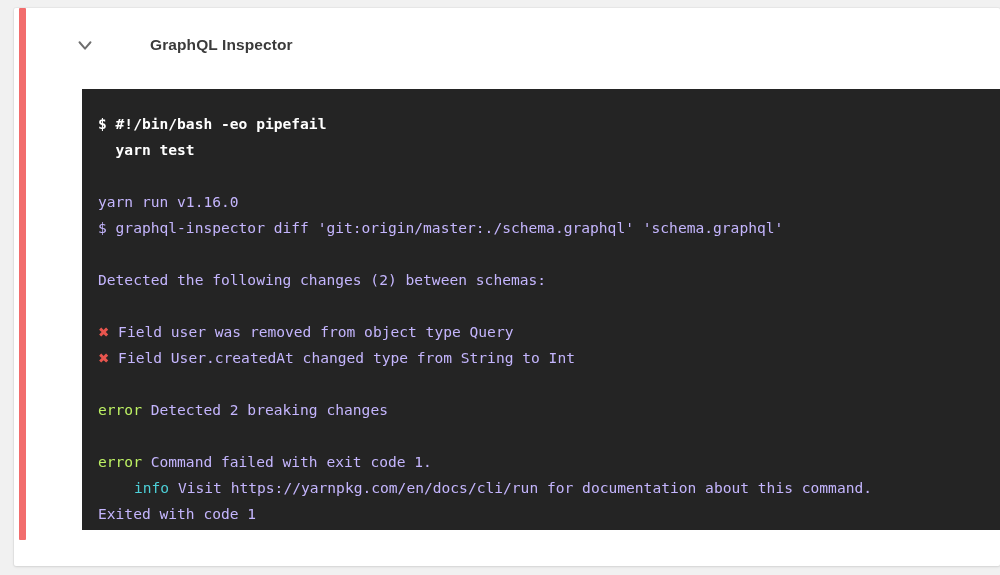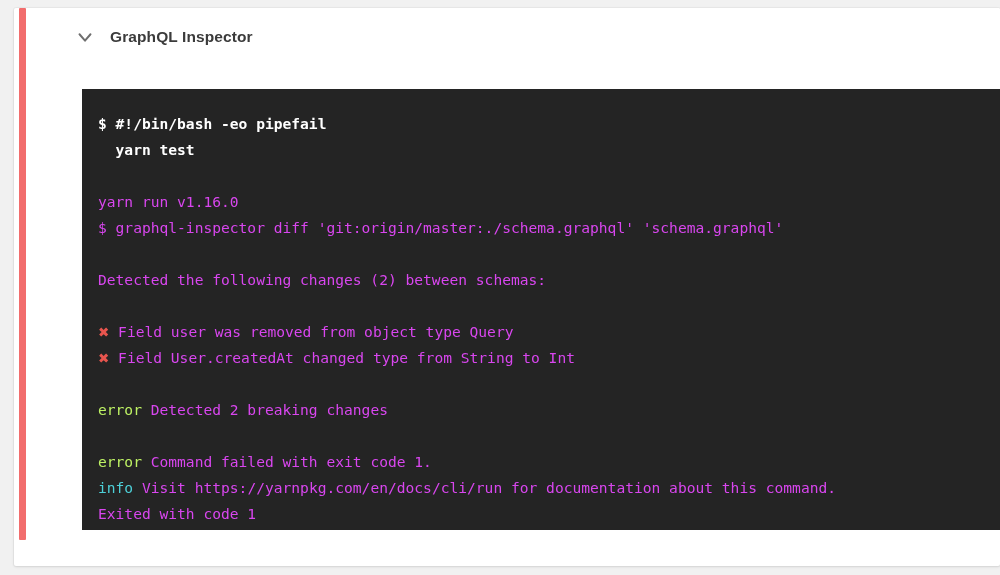--- a/index.html
+++ b/index.html
@@ -42,29 +42,30 @@
     height: 532px;
     background: #f26d6d;
     border-radius: 1px;
     z-index: 3;
   }
 
   
   .step-header {
     position: absolute;
     left: 44px;
-    top: 0;
+    top: 8px;
     right: 0;
     height: 58px;
     display: flex;
     align-items: center;
     padding-left: 16px;
     box-sizing: border-box;
     background: #ffffff;
     cursor: pointer;
+    gap: 40px;
   }
 
   .chevron-icon {
     width: 22px;
     height: 22px;
     flex: 0 0 auto;
     display: block;
     margin-right: 14px;
     color: #6e6e6e;
   }
@@ -95,23 +96,23 @@
     font-size: 14.6px;
     line-height: 26px;
     color: #e6e6e6;
     white-space: pre;
   }
 
   .line { white-space: pre; min-height: 26px; }
   .line.blank { height: 26px; }
 
   .cmd { font-weight: bold; color: #ffffff; margin-top: 44px; }
-  .plain { color: #d946ef; margin-top: 37px; }
+  .plain { color: #c4b5fd; margin-top: 37px; }
   .lvl-error { color: #bef264; }
-  .lvl-info  { color: #4dd0d8; }
+  .lvl-info  { color: #4dd0d8; margin-left: 36px; }
   .mark-x {
     color: #e8554e;
     font-family: "DejaVu Sans", sans-serif;
     font-size: 13.5px;
     font-weight: bold;
   }
 </style>
 </head>
 <body>
 

